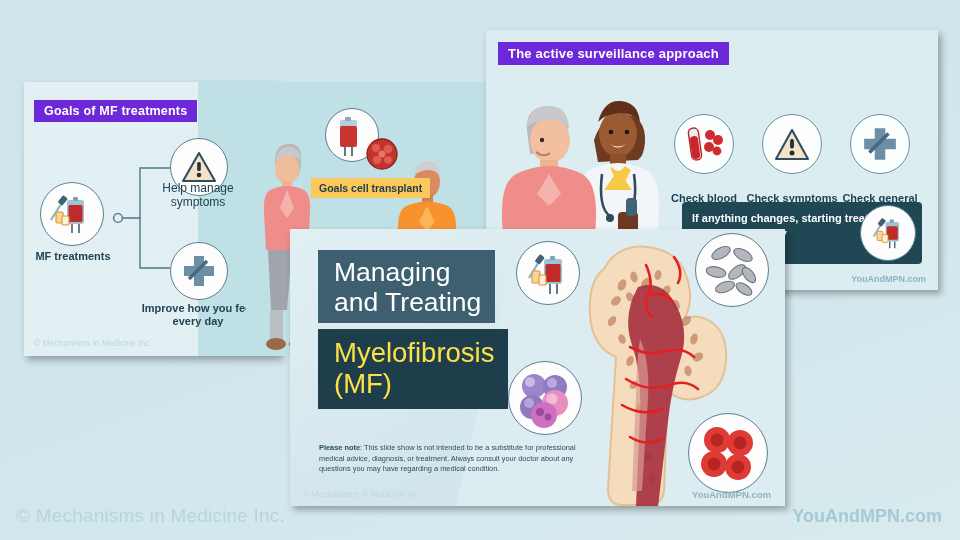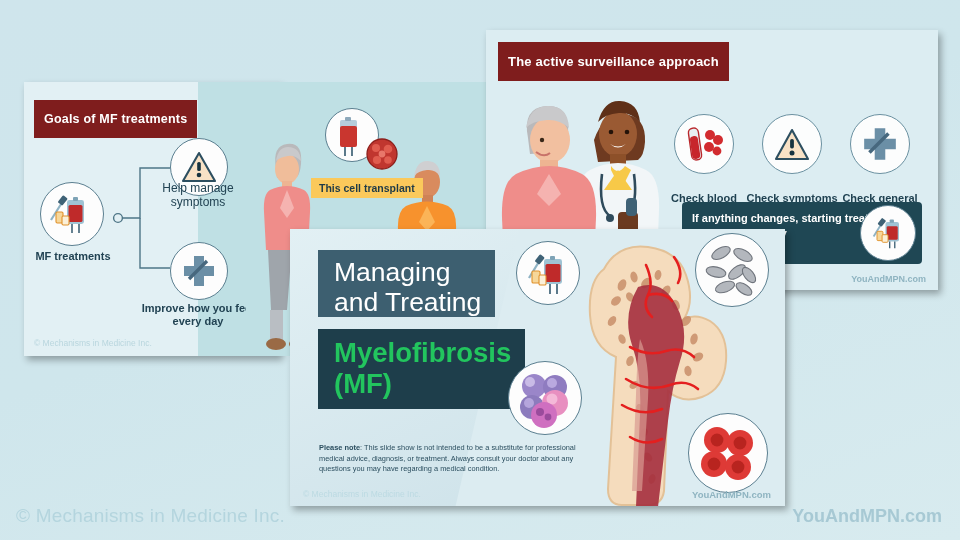--- a/index.html
+++ b/index.html
@@ -15,26 +15,26 @@
     position:absolute;
     background:#e4f1f5;
     box-shadow:3px 4px 7px rgba(0,0,0,.32);
     overflow:hidden;
   }
   .slide-inner{position:absolute;inset:0;}
 
   
   .banner{
     position:absolute;
-    background:#7f1d1d;
+    background:#6d28d9;
     color:#ffffff;
     font-weight:bold;
     letter-spacing:.2px;
     display:flex;align-items:center;
-    padding:8px 10px;
+    padding:0 10px;
     white-space:nowrap;
   }
 
   .wm-copy{
     position:absolute;color:#b9d6de;white-space:nowrap;
   }
   .wm-url{
     position:absolute;color:#96b8c4;white-space:nowrap;font-weight:600;
   }
 
@@ -101,25 +101,25 @@
   #slide-surv .wm-url{right:12px;bottom:6px;font-size:9px;color:#8fb4c1;}
 
   
   
   
   #slide-main{left:290px;top:229px;width:495px;height:277px;background:#dcecf1;}
   #main-bg-wedge{position:absolute;left:0;top:0;width:230px;height:277px;
      background:linear-gradient(155deg,#e2f0f4 0%,#cfe3ea 100%);clip-path:polygon(0 0,100% 0,72% 100%,0 100%);}
   #title-block-a{
     position:absolute;left:28px;top:21px;background:#3d5f70;color:#fff;
-    padding:7px 14px 0 16px;font-size:26.5px;line-height:1.14;font-weight:500;
+    padding:7px 14px 6px 16px;font-size:26.5px;line-height:1.14;font-weight:500;
   }
   #title-block-b{
-    position:absolute;left:28px;top:100px;background:#1e3e4b;color:#22c55e;
-    padding:8px 14px 9px 16px;font-size:27.5px;line-height:1.14;font-weight:bold;
+    position:absolute;left:28px;top:100px;background:#1e3e4b;color:#fde047;
+    padding:8px 14px 9px 16px;font-size:27.5px;line-height:1.14;font-weight:normal;
   }
   #main-disclaimer{
     position:absolute;left:29px;top:214px;width:276px;
     font-size:7.4px;line-height:1.45;color:#2b4e5f;
   }
   #main-disclaimer b{font-weight:bold;}
   #slide-main .wm-copy{left:13px;bottom:7px;font-size:8.5px;color:#bcdae2;}
   #slide-main .wm-url{right:14px;bottom:6px;font-size:9.5px;color:#8fb4c1;}
 
   
@@ -221,21 +221,21 @@
     </svg>
   </div>
   <svg id="stem-cell" viewBox="0 0 34 34">
     <circle cx="17" cy="17" r="15" fill="#c0362f" stroke="#8c1f1b" stroke-width="1.3"></circle>
     <circle cx="11" cy="11" r="4" fill="#e05c4f"></circle>
       <circle cx="23" cy="12" r="4.3" fill="#e05c4f"></circle>
     <circle cx="12" cy="23" r="4.1" fill="#e05c4f"></circle>
       <circle cx="23" cy="23" r="3.8" fill="#e05c4f"></circle>
     <circle cx="17" cy="17" r="3.4" fill="#e8776a"></circle>
   </svg>
-  <div id="stem-badge">This cell transplant</div>
+  <div id="stem-badge">Goals cell transplant</div>
 
   <div class="slide" id="slide-surv">
     <div class="slide-inner">
       <div class="banner">The active surveillance approach</div>
 
       <svg id="surv-photo" viewBox="0 0 190 180">
         <rect x="0" y="0" width="190" height="180" fill="#dcedf2"></rect>
 
         <path d="M96 58 q10 -28 30 -26 q22 2 21 28 q-1 14 -7 18 l-40 2z" fill="#6e3a20"></path>
         <ellipse cx="120" cy="52" rx="19" ry="23" fill="#9a5a33"></ellipse>

